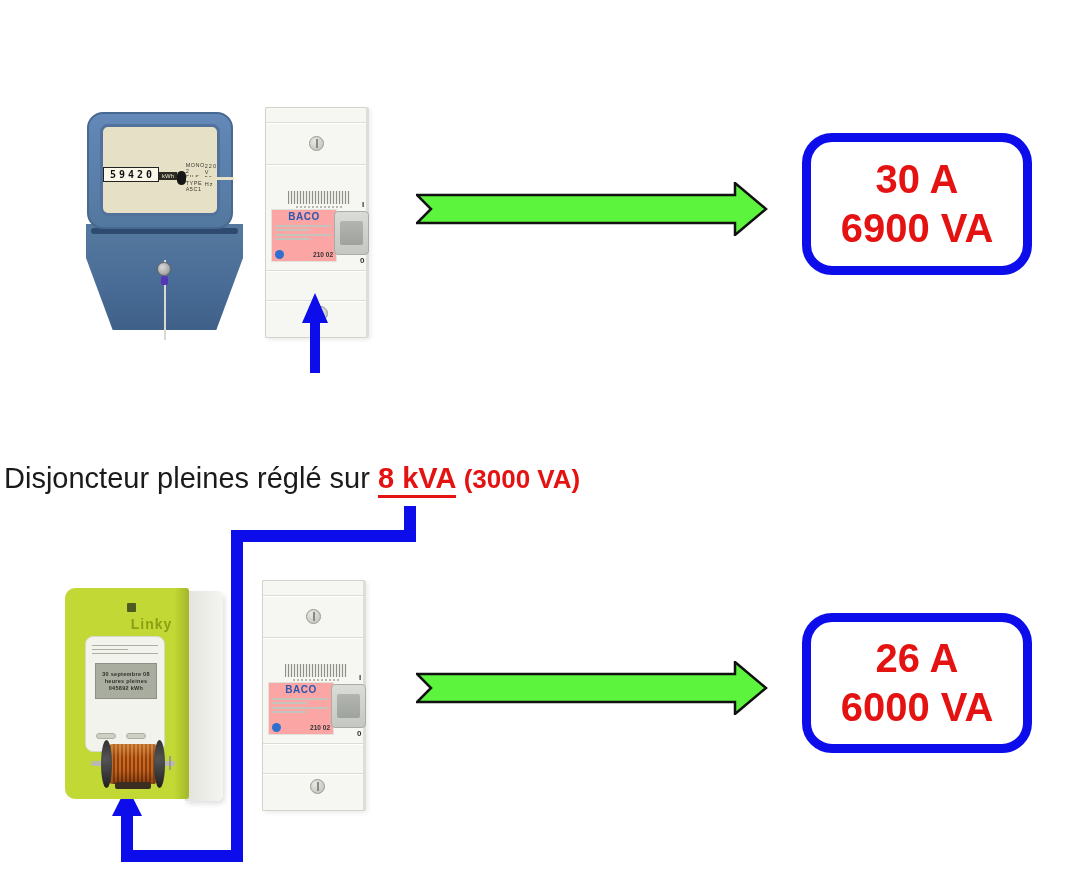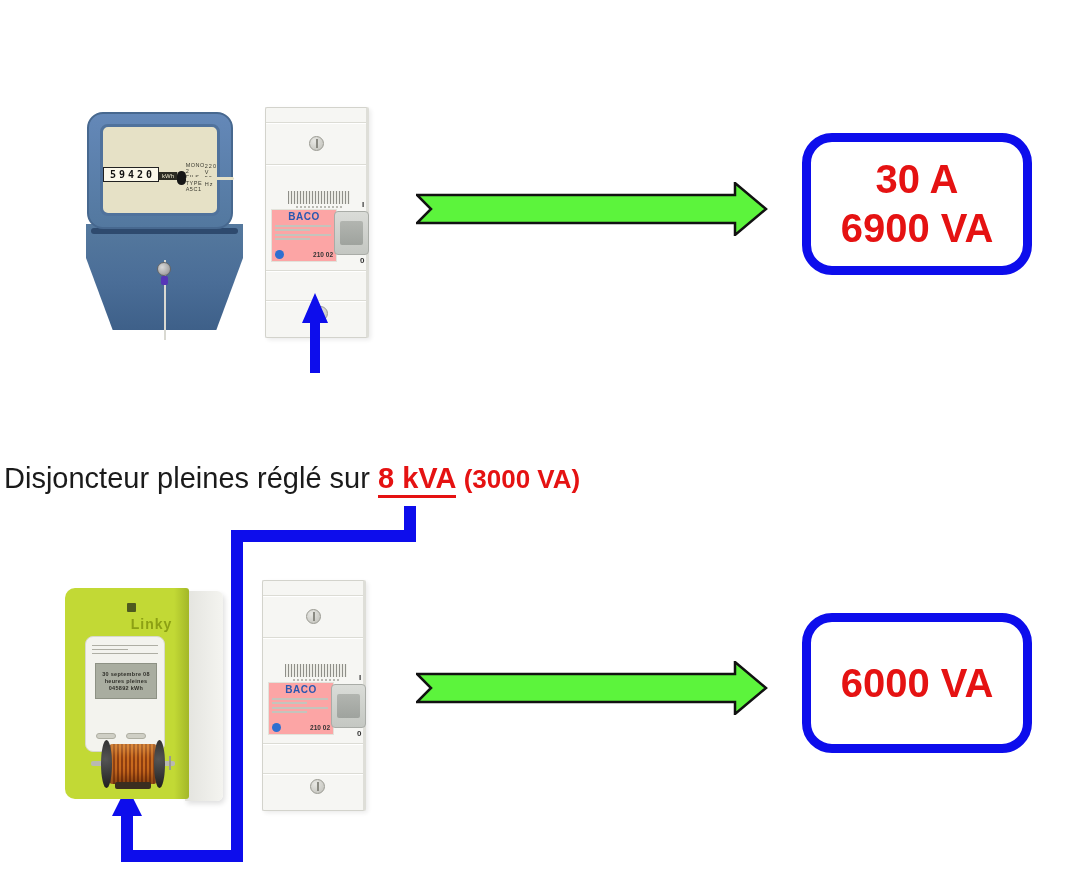--- a/index.html
+++ b/index.html
@@ -245,16 +245,17 @@
     <span class="screw" style="left:47px; top:198px;">
         <i></i>
       </span>
   </div>
 
   <svg class="svg-abs" style="left:416px; top:661px;" width="352" height="54" viewBox="0 0 352 54">
     <polygon points="1,13 319,13 319,1 350,27 319,53 319,41 1,41 15,27" fill="#5CF43C" stroke="#111111" stroke-width="2.5" stroke-linejoin="miter"></polygon>
   </svg>
 
   <div class="result-box bottom">
+    <span>26 A</span>
     <span>6000 VA</span>
   </div>
 
 </div>
 
 </body></html>

